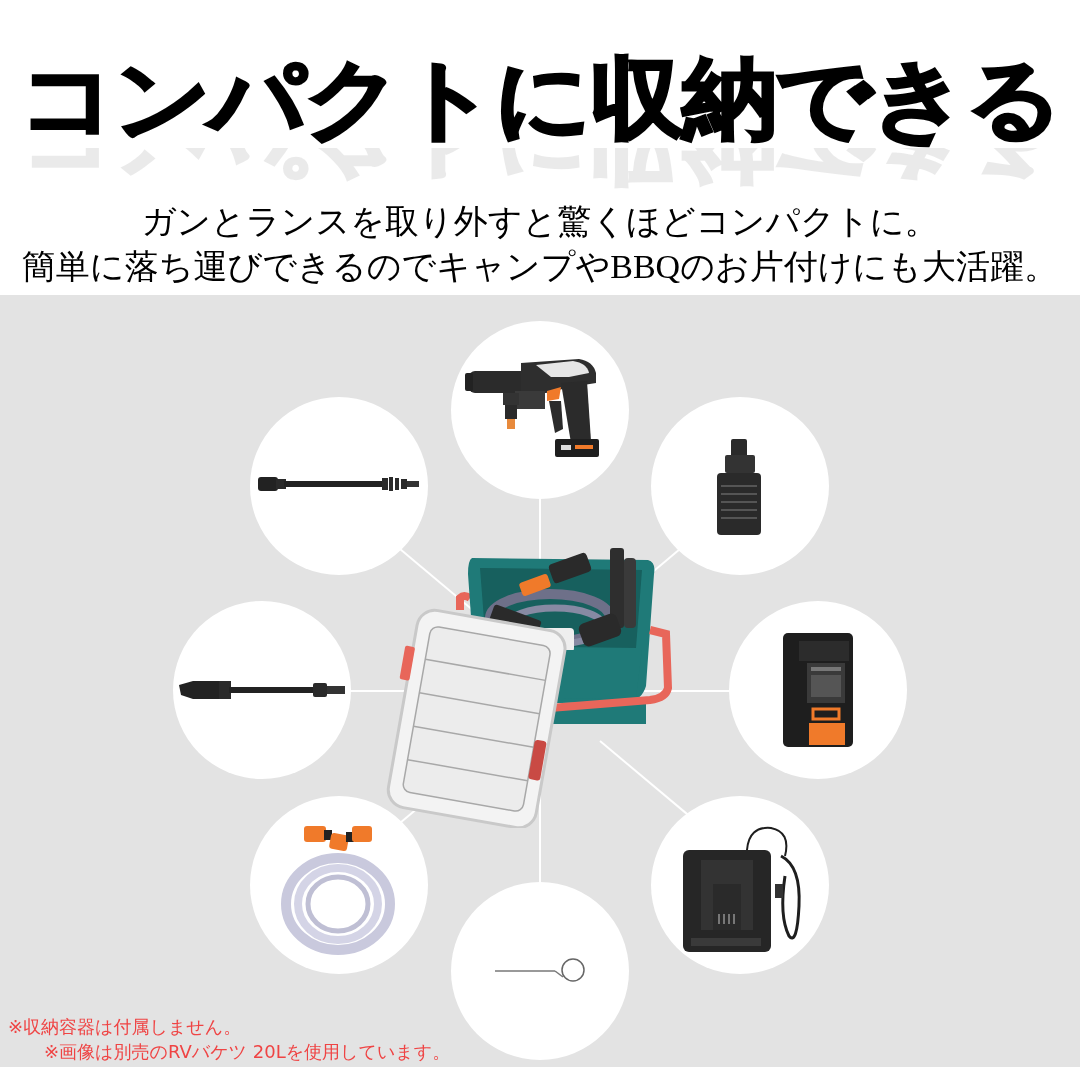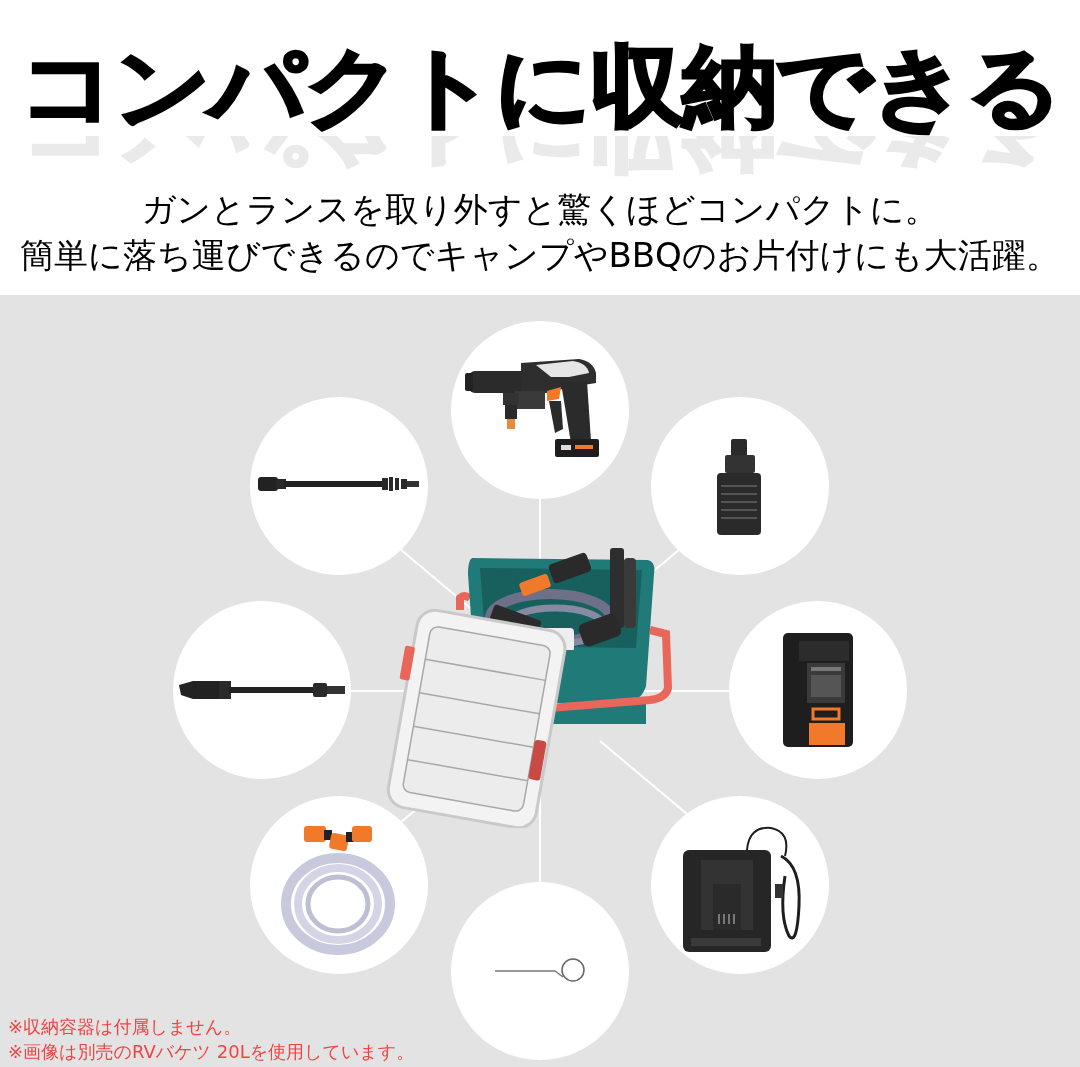--- a/index.html
+++ b/index.html
@@ -1,28 +1,28 @@
 <!DOCTYPE html>
 <html><head>
 <meta charset="utf-8">
 <style>
   html, body { margin:0; padding:0; }
   body { width:1080px; height:1067px; position:relative; overflow:hidden; background:#ffffff; font-family:"DejaVu Sans", sans-serif; }
-  .header { position:absolute; left:0; top:4px; width:980px; height:295px; background:#fff;padding-left:16px; }
+  .header { position:absolute; left:0; top:16px; width:980px; height:295px; background:#fff;padding-left:16px; }
   .title { position:absolute; left:0; top:28px; width:1080px; text-align:center; font-family:"DejaVu Sans", sans-serif; font-weight:900; font-size:88px; letter-spacing:-2px; color:#000; line-height:110px; -webkit-text-stroke:3px #000; transform:scaleX(1.08); }
   .title-reflect { position:absolute; left:0; top:132px; width:1080px; text-align:center; font-weight:900; font-size:88px; letter-spacing:-2px; color:#000; line-height:110px; -webkit-text-stroke:3px #000; transform:scaleY(-1) scaleX(1.08); opacity:0.08; height:50px; overflow:hidden; }
   .sub { position:absolute; left:0; width:1080px; text-align:center; font-size:34px; color:#000000; line-height:46px; letter-spacing:0px; }
   .sub1 { top:182px; }
-  .sub2 { top:228px; }
+  .sub2 { top:228px;font-family:Liberation Serif, serif; }
   .stage { position:absolute; left:0; top:295px; width:1080px; height:772px; background:#e3e3e3; }
   .line { position:absolute; background:#ffffff; height:2px; transform-origin:0 50%; }
   .circle { position:absolute; width:178px; height:178px; border-radius:50%; background:#ffffff; }
   .note { position:absolute; left:8px; font-size:18px; color:#ef4444; line-height:24px; }
   .n1 { top:1015px; }
-  .n2 { top:1040px; }
+  .n2 { top:1040px;margin-left:36px; }
   svg { display:block; }
 </style>
 </head>
 <body>
 
 <div class="header">
   <div class="title-reflect">コンパクトに収納できる</div>
   <div class="title">コンパクトに収納できる</div>
   <div class="sub sub1">ガンとランスを取り外すと驚くほどコンパクトに。</div>
   <div class="sub sub2">簡単に落ち運びできるのでキャンプやBBQのお片付けにも大活躍。</div>

